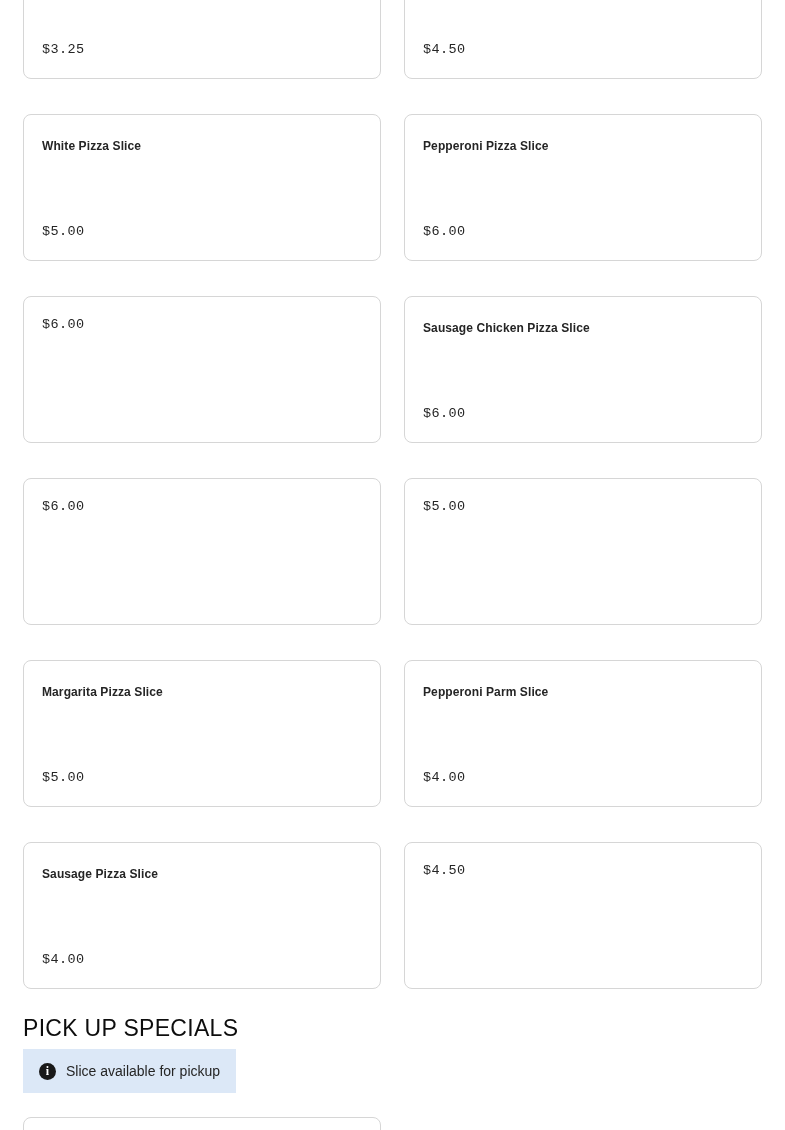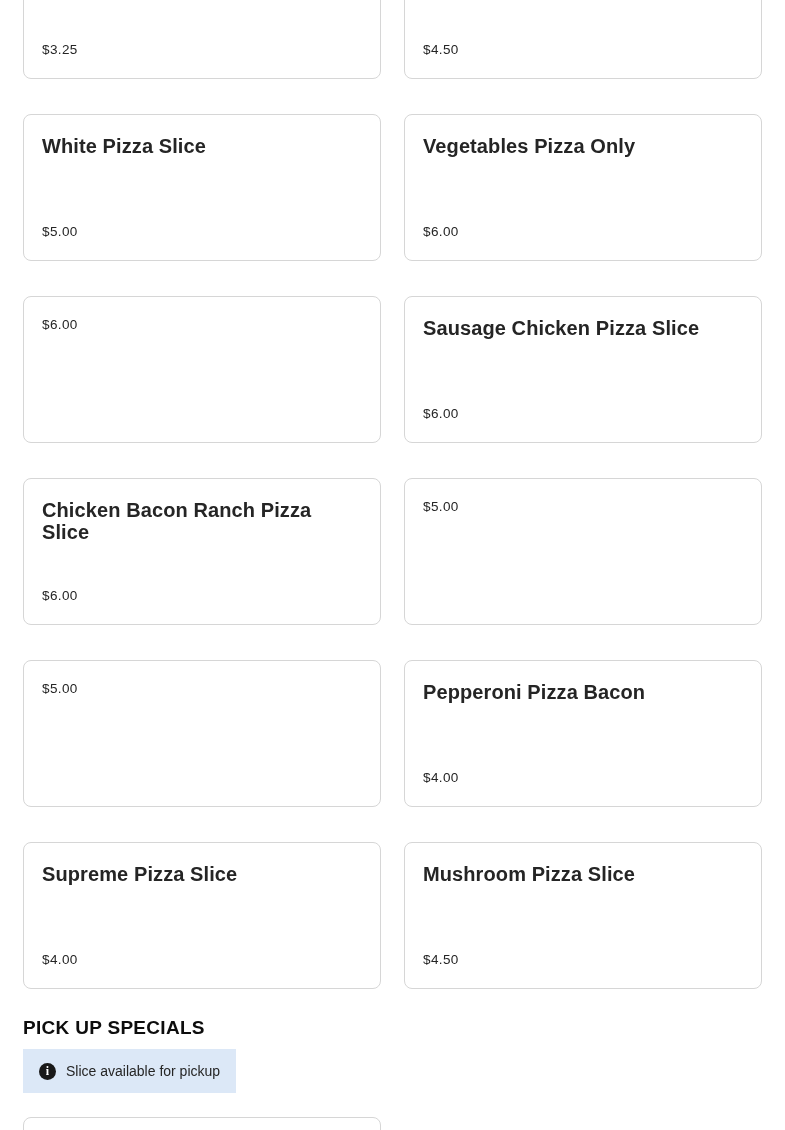--- a/index.html
+++ b/index.html
@@ -32,38 +32,38 @@
     border-radius:8px;
     background:var(--page-bg);
     padding:20px 18px 21px 18px;
     display:flex;
     flex-direction:column;
     justify-content:space-between;
     cursor:pointer;
   }
   .card .name{
     margin:0;
-    font-size:20px;
+    font-size:12px;
     font-weight:700;
     line-height:22px;
     letter-spacing:0.1px;
     color:var(--text);
   }
   .card .price{
-    font-family:Liberation Sans, sans-serif;
+    font-family:Liberation Mono, monospace;
     font-size:13.5px;
     letter-spacing:0.4px;
     color:var(--text);
   }
   .specials{ padding-left:23px; }
   .specials-heading{
     margin:26px 12px 0 0;
-    font-size:19px;
+    font-size:23px;
     line-height:26px;
-    font-weight:700;
+    font-weight:400;
     letter-spacing:0.3px;
     color:var(--heading);
     text-transform:uppercase;
   }
   .notice{
     margin-top:8px;
     display:inline-flex;
     align-items:center;
     gap:10px;
     height:44px;
@@ -102,58 +102,57 @@
       <h3 class="name"></h3>
       <div class="price">$4.50</div>
     </article>
 
     <article class="card">
       <h3 class="name">White Pizza Slice</h3>
       <div class="price">$5.00</div>
     </article>
 
     <article class="card">
-      <h3 class="name">Vegetables Pizza Only</h3>
+      <h3 class="name">Pepperoni Pizza Slice</h3>
       <div class="price">$6.00</div>
     </article>
 
     <article class="card">
       <div class="price">$6.00</div>
     </article>
 
     <article class="card">
       <h3 class="name">Sausage Chicken Pizza Slice</h3>
       <div class="price">$6.00</div>
     </article>
 
     <article class="card">
-      <h3 class="name">Chicken Bacon Ranch Pizza Slice</h3>
       <div class="price">$6.00</div>
     </article>
 
     <article class="card">
       <div class="price">$5.00</div>
     </article>
 
     <article class="card">
+      <h3 class="name">Margarita Pizza Slice</h3>
       <div class="price">$5.00</div>
     </article>
 
     <article class="card">
-      <h3 class="name">Pepperoni Pizza Bacon</h3>
+      <h3 class="name">Pepperoni Parm Slice</h3>
       <div class="price">$4.00</div>
     </article>
 
     <article class="card">
-      <h3 class="name">Supreme Pizza Slice</h3>
+      <h3 class="name">Sausage Pizza Slice</h3>
       <div class="price">$4.00</div>
     </article>
 
     <article class="card">
-      <h3 class="name">Mushroom Pizza Slice</h3>
       <div class="price">$4.50</div>
     </article>
 
   </section>
 
   <section class="specials">
     <h2 class="specials-heading">PICK UP SPECIALS</h2>
 
     <div class="notice">
       <span class="info-icon">i</span>

